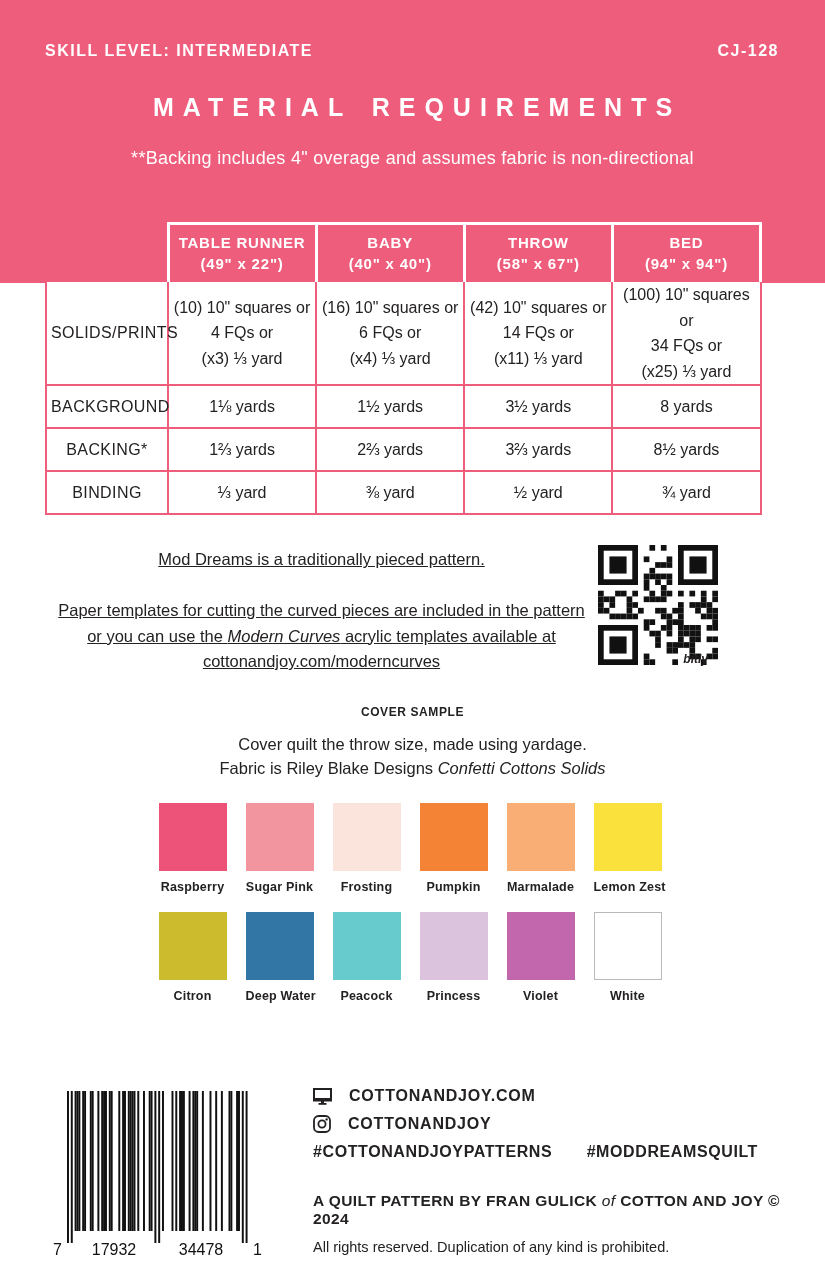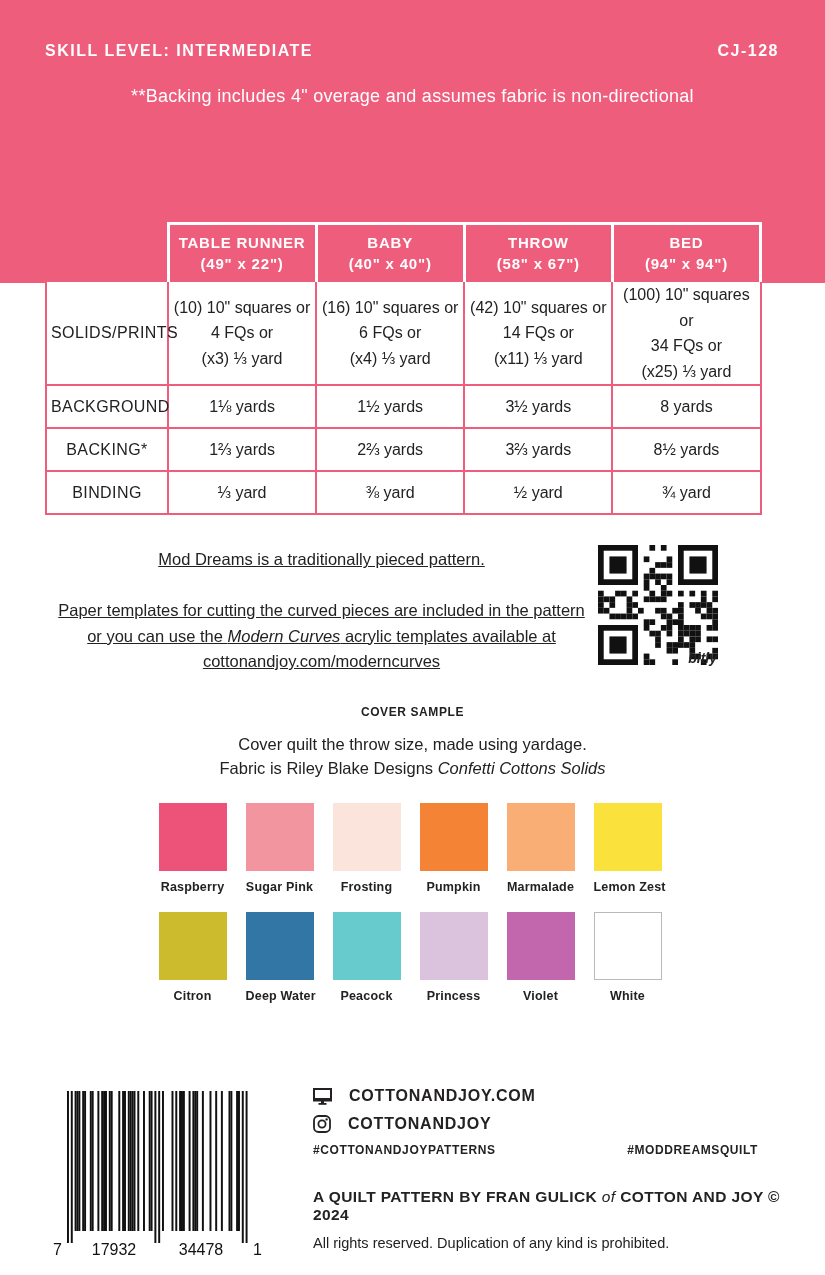--- a/index.html
+++ b/index.html
@@ -52,21 +52,21 @@
   tr.small td { height:41px; }
 
   
   .info { display:flex; align-items:flex-start; margin:30px 45px 0 45px;text-decoration:underline; }
   .info-text { flex:1; text-align:center; font-size:16.5px; line-height:1.55; padding-top:2px; }
   .info-text p { margin:0; }
   .info-text .p1 { margin-bottom:25px; }
   .ital { font-style:italic; }
   .qr-wrap { width:120px; height:120px; position:relative; margin-right:62px; flex:0 0 auto; }
   .qr-wrap svg { display:block; }
-  .qr-caption { position:absolute; right:1px; bottom:-1px; font-size:14px; font-style:italic; font-weight:bold; }
+  .qr-caption { position:absolute; right:10px; bottom:-1px; font-size:12px; font-style:italic; font-weight:bold; }
 
   
   .cover { text-align:center; margin-top:30px; }
   .cover h2 { font-size:12px; letter-spacing:.6px; margin:0 0 13px; }
   .cover .line { font-size:16.5px; line-height:1.5; }
 
   .swatches {
     width:508px; margin:22px auto 0;
     display:grid; grid-template-columns:repeat(6,68px);
     column-gap:19px; row-gap:18px;
@@ -77,33 +77,34 @@
 
   
   .footer { display:flex; margin:80px 45px 0 45px; }
   .barcode { width:216px; flex:0 0 auto; padding-left:6px; }
   .barcode svg { display:block; }
   .barcode svg rect { fill:#111; }
   .barcode svg text { font-family:"Liberation Sans","DejaVu Sans",sans-serif; font-size:16px; fill:#111; }
   .footer-right { flex:1; margin-left:46px; padding-top:4px; }
   .contact-line { display:flex; align-items:center; gap:17px; font-weight:bold; font-size:16px; letter-spacing:.8px; margin-bottom:10px; }
   .contact-line .ico { display:flex; align-items:center; }
-  .hashtags { display:flex; justify-content:space-between; padding-right:22px; font-weight:bold; font-size:12px; letter-spacing:.6px; margin-top:3px; }
+  .hashtags { display:flex; justify-content:space-between; padding-right:22px; font-weight:bold; font-size:16px; letter-spacing:.6px; margin-top:3px; }
   .credit { margin-top:31px; font-weight:bold; font-size:15.5px; letter-spacing:.4px; }
   .credit .of { font-style:italic; font-weight:normal; }
   .rights { margin-top:11px; font-size:14.5px; font-weight:500; }
 </style>
 </head>
 <body>
 
 <div class="band">
   <div class="band-top">
     <span>SKILL LEVEL: INTERMEDIATE</span>
     <span>CJ-128</span>
   </div>
+  <div class="main-title">MATERIAL REQUIREMENTS</div>
   <div class="subtitle">**Backing includes 4" overage and assumes fabric is non-directional</div>
 </div>
 
 <table class="req">
   <colgroup>
     <col style="width:122px">
       <col>
       <col>
       <col>
       <col>

